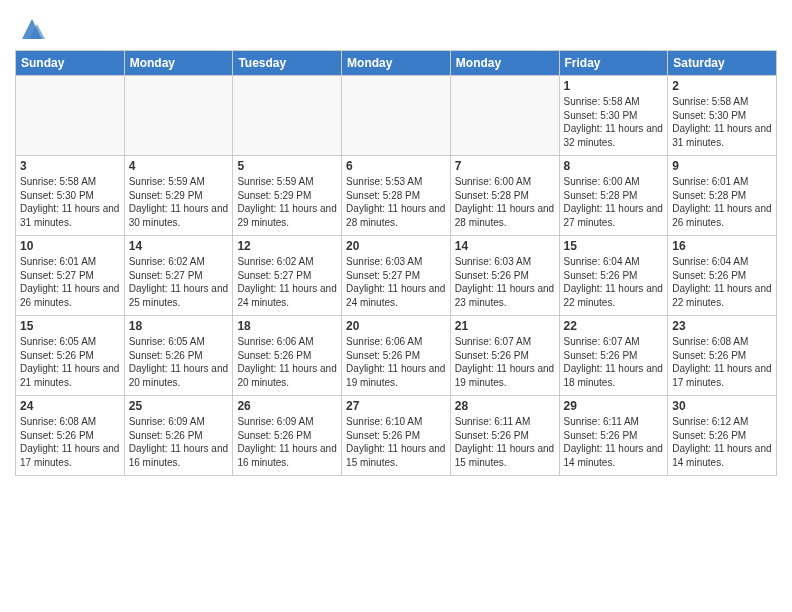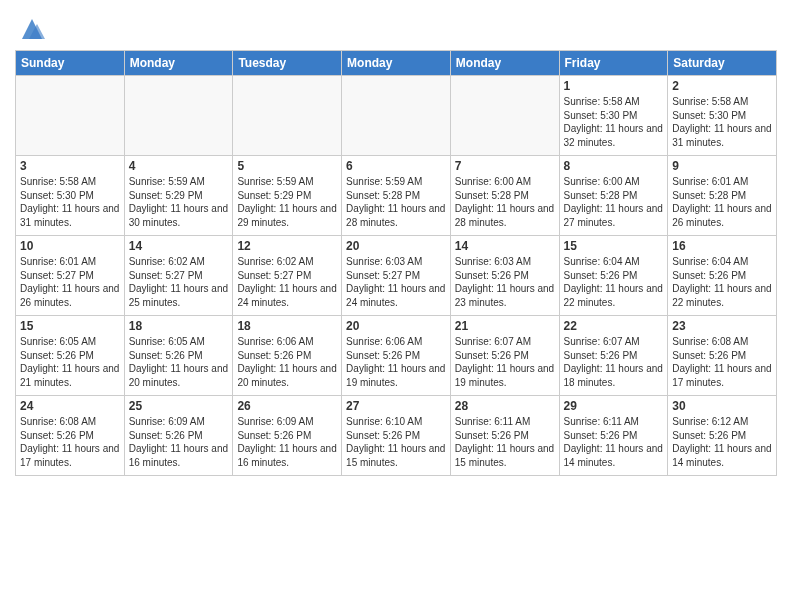--- a/index.html
+++ b/index.html
@@ -170,21 +170,21 @@
           </td>
           <td>
             <span class="day-number">5</span>
             <div class="day-info">Sunrise: 5:59 AM
 Sunset: 5:29 PM
 Daylight: 11 hours
 and 29 minutes.</div>
           </td>
           <td>
             <span class="day-number">6</span>
-            <div class="day-info">Sunrise: 5:59 AM
+            <div class="day-info">Sunrise: 5:53 AM
 Sunset: 5:28 PM
 Daylight: 11 hours
 and 28 minutes.</div>
           </td>
           <td>
             <span class="day-number">7</span>
             <div class="day-info">Sunrise: 6:00 AM
 Sunset: 5:28 PM
 Daylight: 11 hours
 and 28 minutes.</div>

